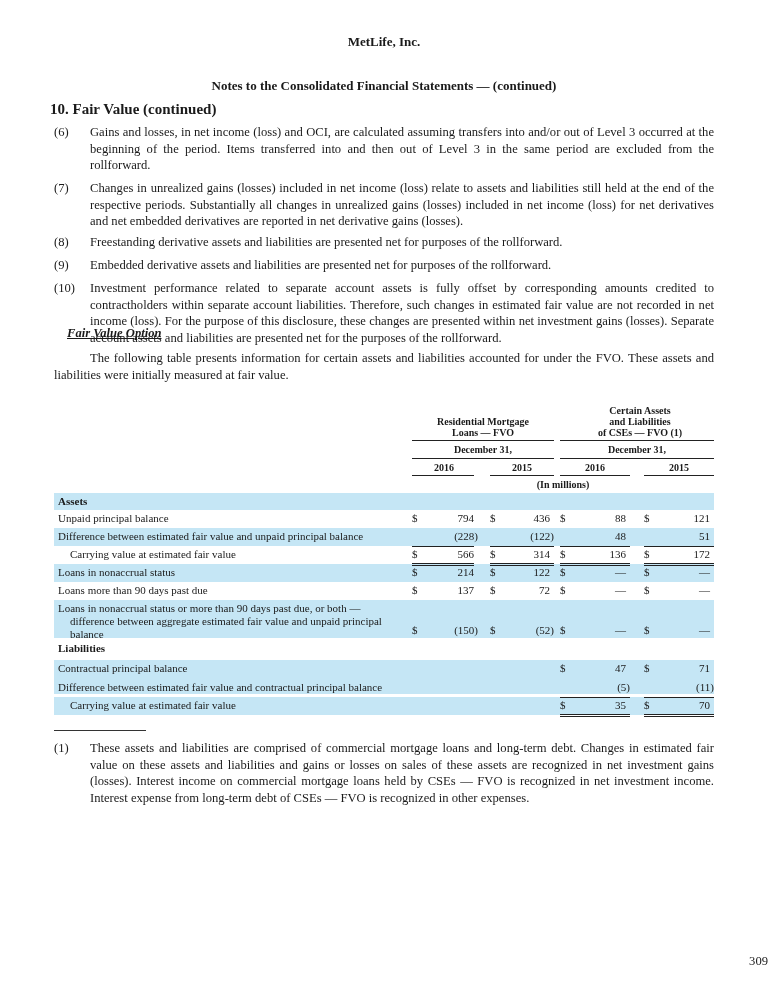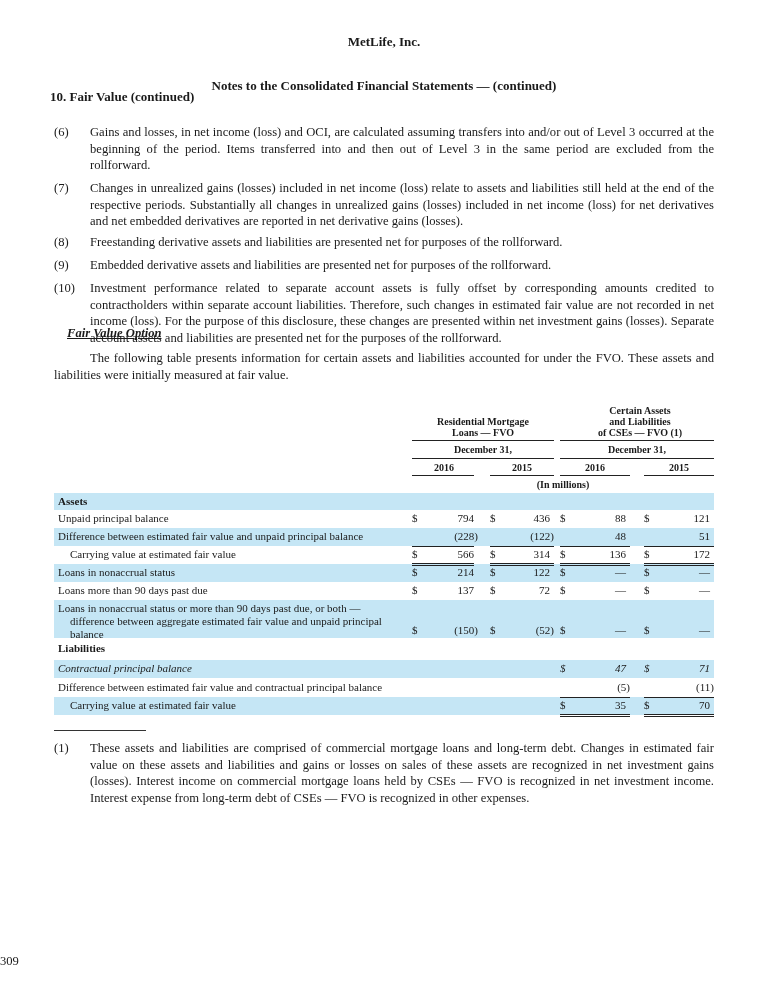--- a/index.html
+++ b/index.html
@@ -3,21 +3,21 @@
   <meta charset="utf-8">
   <style>
     html, body { margin: 0; padding: 0; background: #ffffff; }
     body {
       width: 768px; height: 1004px; position: relative; overflow: hidden;
       font-family: "Liberation Serif", "DejaVu Serif", serif;
       color: #1a1a1a;
     }
     .company { position: absolute; top: 34px; left: 0; width: 768px; text-align: center; font-weight: bold; font-size: 13px; }
     .subtitle { position: absolute; top: 78px; left: 0; width: 768px; text-align: center; font-weight: bold; font-size: 13px; }
-    .section { position: absolute; top: 89px; left: 50px; font-weight: bold; font-size: 13px; }
+    .section { position: absolute; top: 101px; left: 50px; font-weight: bold; font-size: 15px; }
 
     .note { position: absolute; left: 54px; width: 660px; font-size: 12.6px; line-height: 16.5px; text-align: justify; }
     .note .num { position: absolute; left: 0; top: 0; }
     .note .txt { margin-left: 36px; display: block; text-align: justify; }
 
     .fvo-heading { position: absolute; top: 326px; left: 67px; font-size: 12.6px; font-weight: bold; font-style: italic; text-decoration: underline; }
     .intro { position: absolute; top: 350px; left: 54px; width: 660px; font-size: 12.6px; line-height: 16.5px; text-align: justify; text-indent: 36px; }
 
     
     .tbl { position: absolute; left: 54px; top: 400px; width: 660px; font-size: 11px; }
@@ -29,21 +29,21 @@
     .row .lbl.bold { font-weight: bold; }
     .row .lbl.indent { left: 16px; }
     .cell-d { position: absolute; font-size: 11px; }
     .cell-v { position: absolute; font-size: 11px; text-align: right; }
 
     .footrule { position: absolute; top: 730px; left: 54px; width: 92px; border-top: 1px solid #333; }
     .footnote { position: absolute; top: 740px; left: 54px; width: 660px; font-size: 12.6px; line-height: 16.5px; }
     .footnote .num { position: absolute; left: 0; top: 0; }
     .footnote .txt { margin-left: 36px; display: block; text-align: justify; }
 
-    .pagenum { position: absolute; top: 954px; left: 0; width: 768px; text-align: left; font-size: 12.6px; }
+    .pagenum { position: absolute; top: 954px; left: 0; width: 768px; text-align: right; font-size: 12.6px; }
   </style>
 </head>
 <body>
 
 <div class="company">MetLife, Inc.</div>
 <div class="subtitle">Notes to the Consolidated Financial Statements — (continued)</div>
 <div class="section">10. Fair Value (continued)</div>
 
 <div class="note" style="top:124px">
   <span class="num">(6)</span>
@@ -160,21 +160,21 @@
       <div class="cell-d" style="left: 436px; top: 24px;">$</div>
       <div class="cell-v" style="right: 160px; top: 24px;">(52)</div>
       <div class="cell-d" style="left: 506px; top: 24px;">$</div>
       <div class="cell-v" style="right: 88px; top: 24px;">—</div>
       <div class="cell-d" style="left: 590px; top: 24px;">$</div>
       <div class="cell-v" style="right: 4px; top: 24px;">—</div>
     </div>
     <div class="row" style="top: 240px; height: 18px;">
       <div class="lbl bold" style="top: 2px;">Liabilities</div>
     </div>
-    <div class="row shade" style="top: 260px; height: 18px; font-style: italic;">
+    <div class="row shade" style="top: 260px; height: 34px;">
       <div class="lbl" style="top: 2px;">Contractual principal balance</div>
       <div class="cell-d" style="left: 506px; top: 2px;">$</div>
       <div class="cell-v" style="right: 88px; top: 2px;">47</div>
       <div class="cell-d" style="left: 590px; top: 2px;">$</div>
       <div class="cell-v" style="right: 4px; top: 2px;">71</div>
     </div>
     <div class="row" style="top: 279px; height: 26px;">
       <div class="lbl" style="top: 2px;">Difference between estimated fair value and contractual principal balance</div>
       <div class="cell-v" style="right: 84px; top: 2px;">(5)</div>
       <div class="cell-v" style="right: 0px; top: 2px;">(11)</div>

